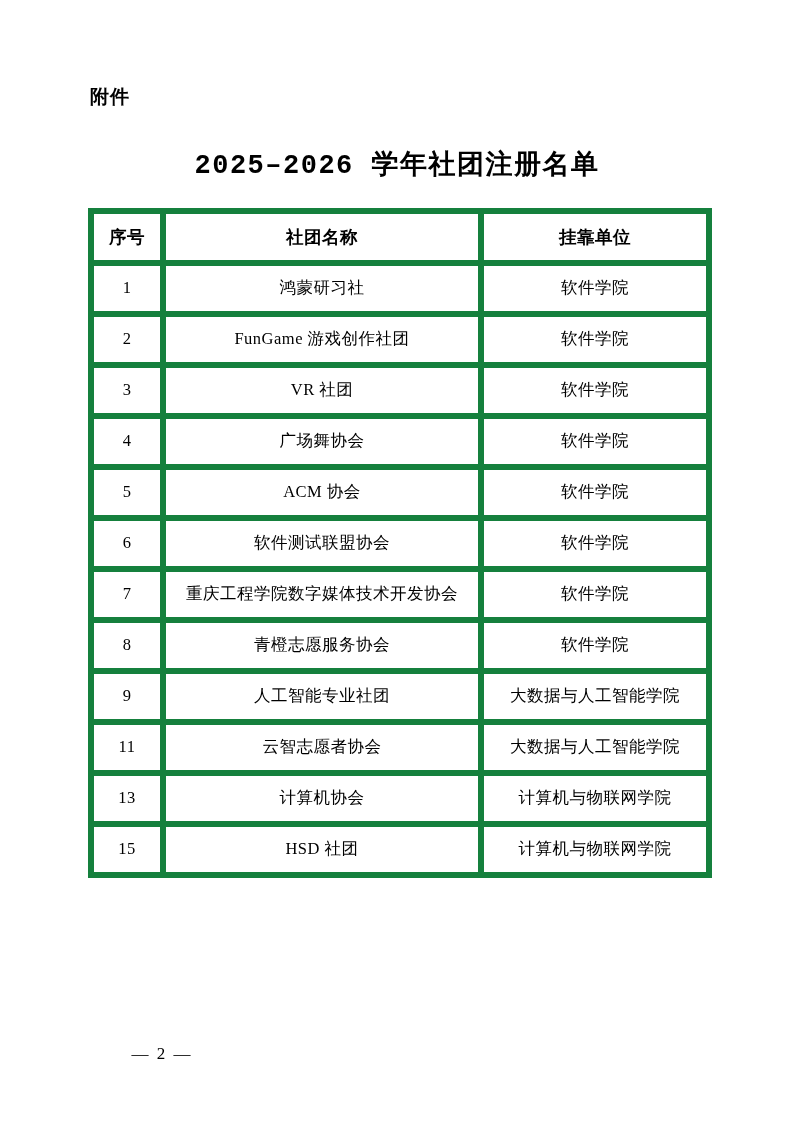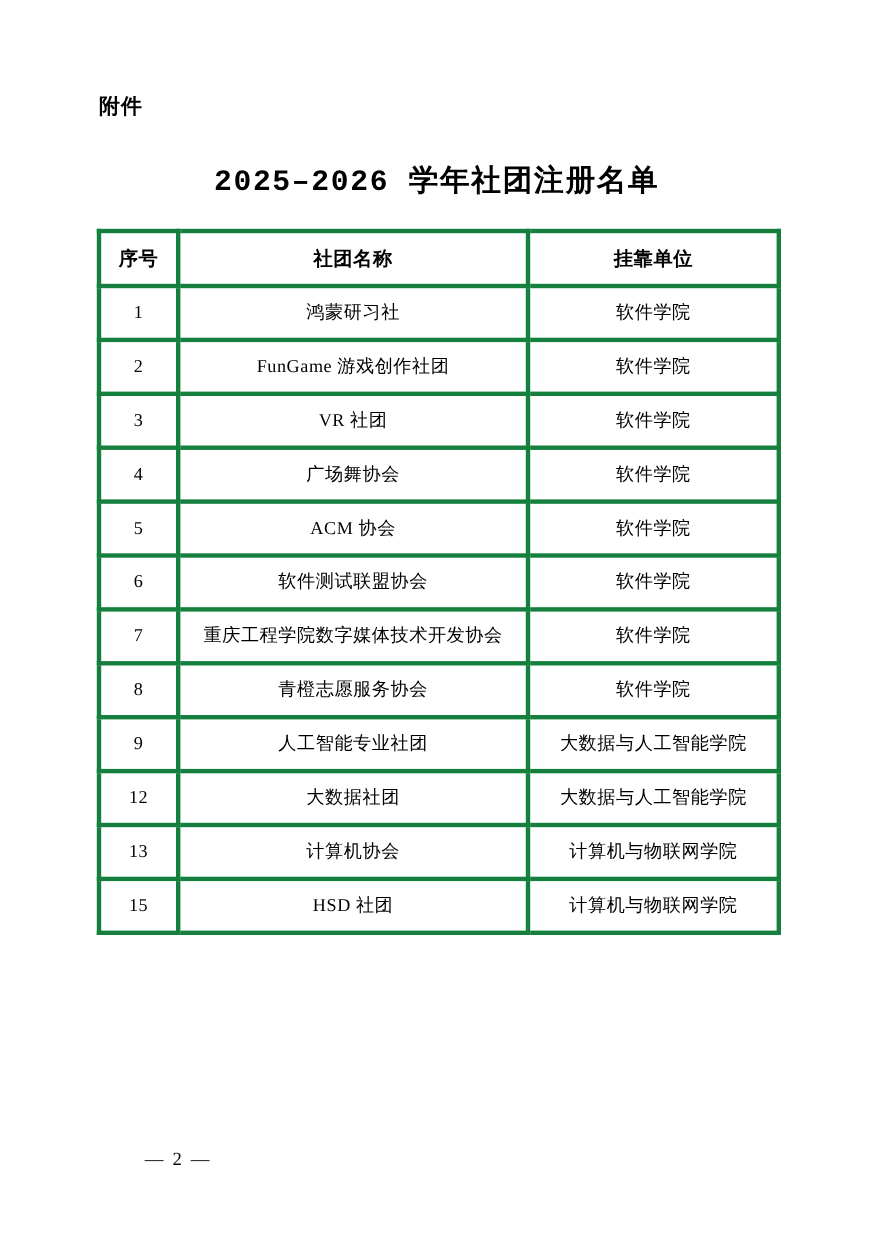--- a/index.html
+++ b/index.html
@@ -39,21 +39,21 @@
     font-family: Liberation Mono, monospace;
   }
   table.club-table {
     border-collapse: collapse;
     width: 618px;
     margin: 0 auto;
     table-layout: fixed;
   }
   table.club-table th,
   table.club-table td {
-    border: 4px solid #15803d;
+    border: 6px solid #15803d;
     text-align: center;
     vertical-align: middle;
     font-size: 16.5px;
     font-family: "Liberation Serif", "DejaVu Serif", serif;
     padding: 0 4px;
     line-height: 1.6;
     letter-spacing: 0.5px;
   }
   table.club-table th {
     font-weight: bold;
@@ -178,23 +178,23 @@
           <td class="cell-dept">软件学院</td>
         </tr>
         <tr>
           <td class="cell-no">9</td>
           <td class="cell-name">
             <span class="wrap-name">人工智能专业社团</span>
           </td>
           <td class="cell-dept">大数据与人工智能学院</td>
         </tr>
         <tr>
-          <td class="cell-no">12</td>
-          <td class="cell-name">
-            <span class="wrap-name">大数据社团</span>
+          <td class="cell-no">11</td>
+          <td class="cell-name">
+            <span class="wrap-name">云智志愿者协会</span>
           </td>
           <td class="cell-dept">大数据与人工智能学院</td>
         </tr>
         <tr>
           <td class="cell-no">13</td>
           <td class="cell-name">
             <span class="wrap-name">计算机协会</span>
           </td>
           <td class="cell-dept">计算机与物联网学院</td>
         </tr>

